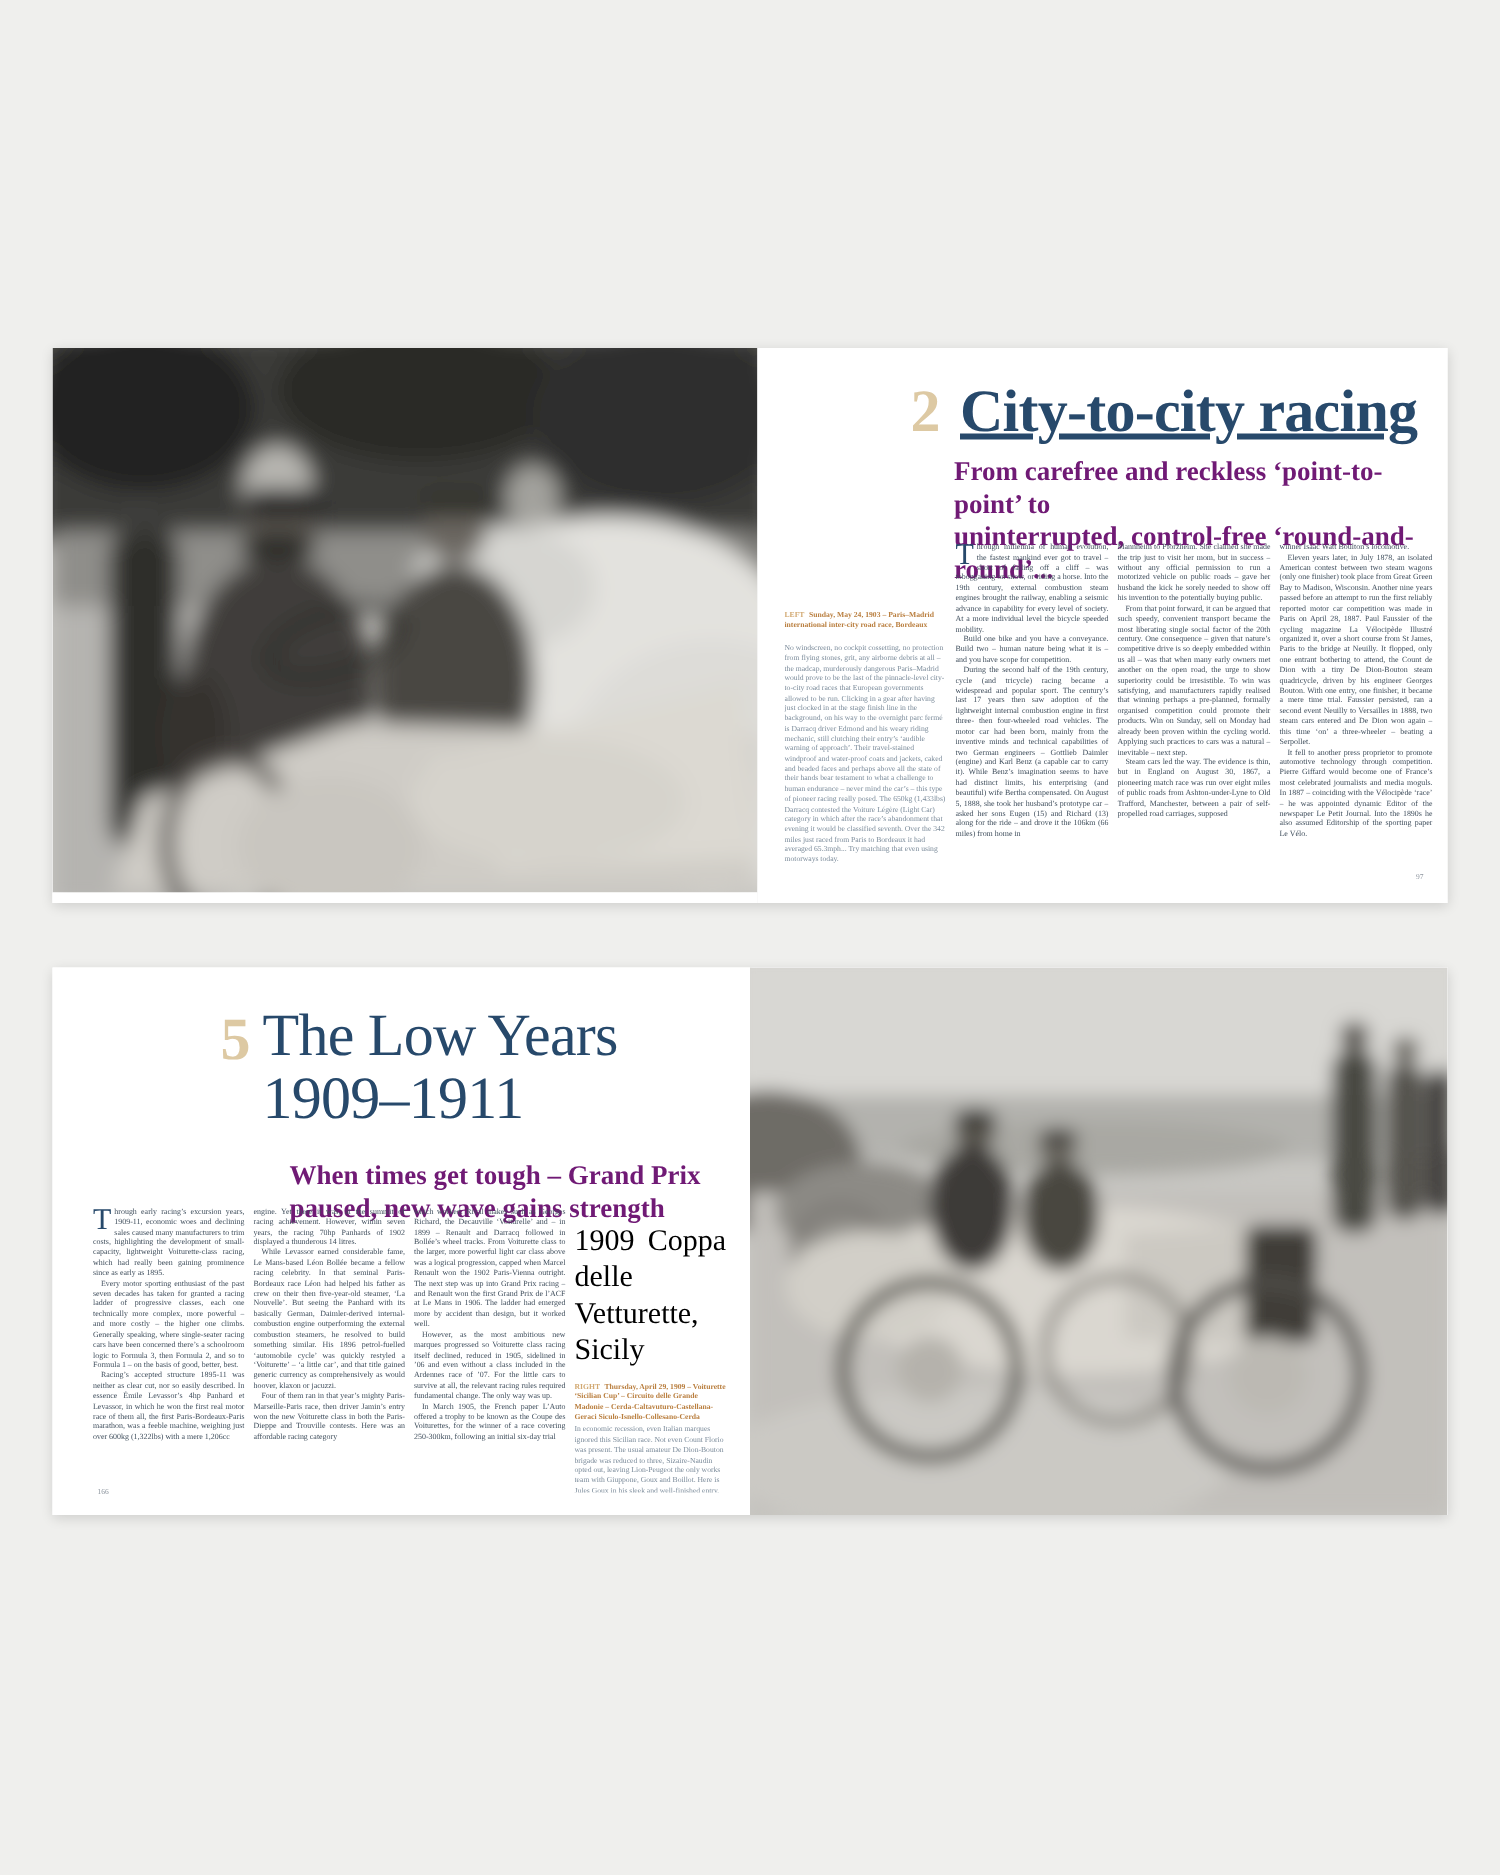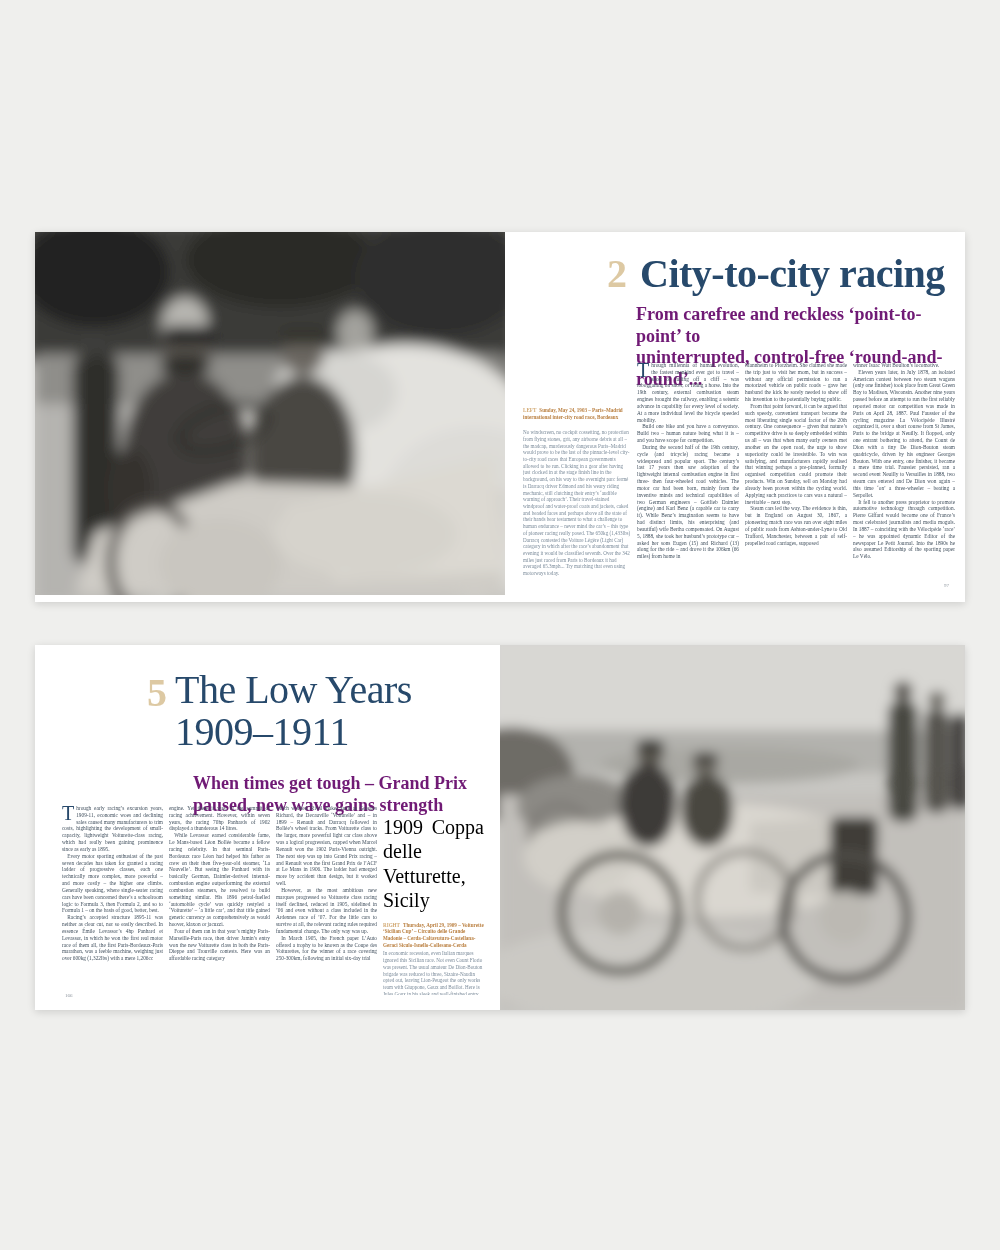--- a/index.html
+++ b/index.html
@@ -11,21 +11,21 @@
   .top .photo-pane{width:470px;height:370px;}
   .bottom .photo-pane{width:465px;height:365px;}
   .page{position:relative;background:#fff;flex:1 1 auto;}
   .seam{position:absolute;top:0;bottom:0;width:1px;background:rgba(0,0,0,.08);}
   .top .seam{left:470px;}
   .bottom .seam{left:465px;}
 
   
   .chapter-head{position:absolute;left:102px;top:18px;display:flex;gap:13px;align-items:baseline;}
   .ch-num{font-size:40px;font-weight:700;color:#ddc9a3;}
-  .ch-title{font-size:40px;font-weight:700;color:#27496b;margin:0;letter-spacing:-.5px;}
+  .ch-title{font-size:40px;font-weight:700;color:#27496b;margin:0;letter-spacing:-.5px;text-decoration:underline;}
   .subtitle{position:absolute;left:131px;top:72px;margin:0;font-size:18px;line-height:1.2;font-weight:700;color:#701a75;white-space:pre-line;}
   .cols{position:absolute;left:18px;top:130px;height:224px;display:flex;gap:6px;}
   .col{flex:0 0 102px;width:102px;font-size:5.3px;line-height:1.29;color:#404f5d;text-align:justify;white-space:pre-line;overflow:hidden;}
   .cap-col{flex:0 0 108px;width:108px;padding-top:38px;}
   .cap-head{margin:0 0 2px;font-size:5.1px;line-height:1.32;font-weight:700;color:#b97e3e;text-align:left;white-space:normal;}
   .cap-lead{color:#d2a972;margin-right:3px;}
   .cap-body{margin:0;font-size:5.1px;line-height:1.32;color:#7b8b9a;text-align:left;white-space:normal;}
   .dropcap::first-letter{float:left;font-size:20px;line-height:15px;padding:1px 2px 0 0;color:#27496b;}
   .pagenum{position:absolute;font-size:5px;color:#8d959e;}
   .pn-right{right:16px;bottom:14px;}

